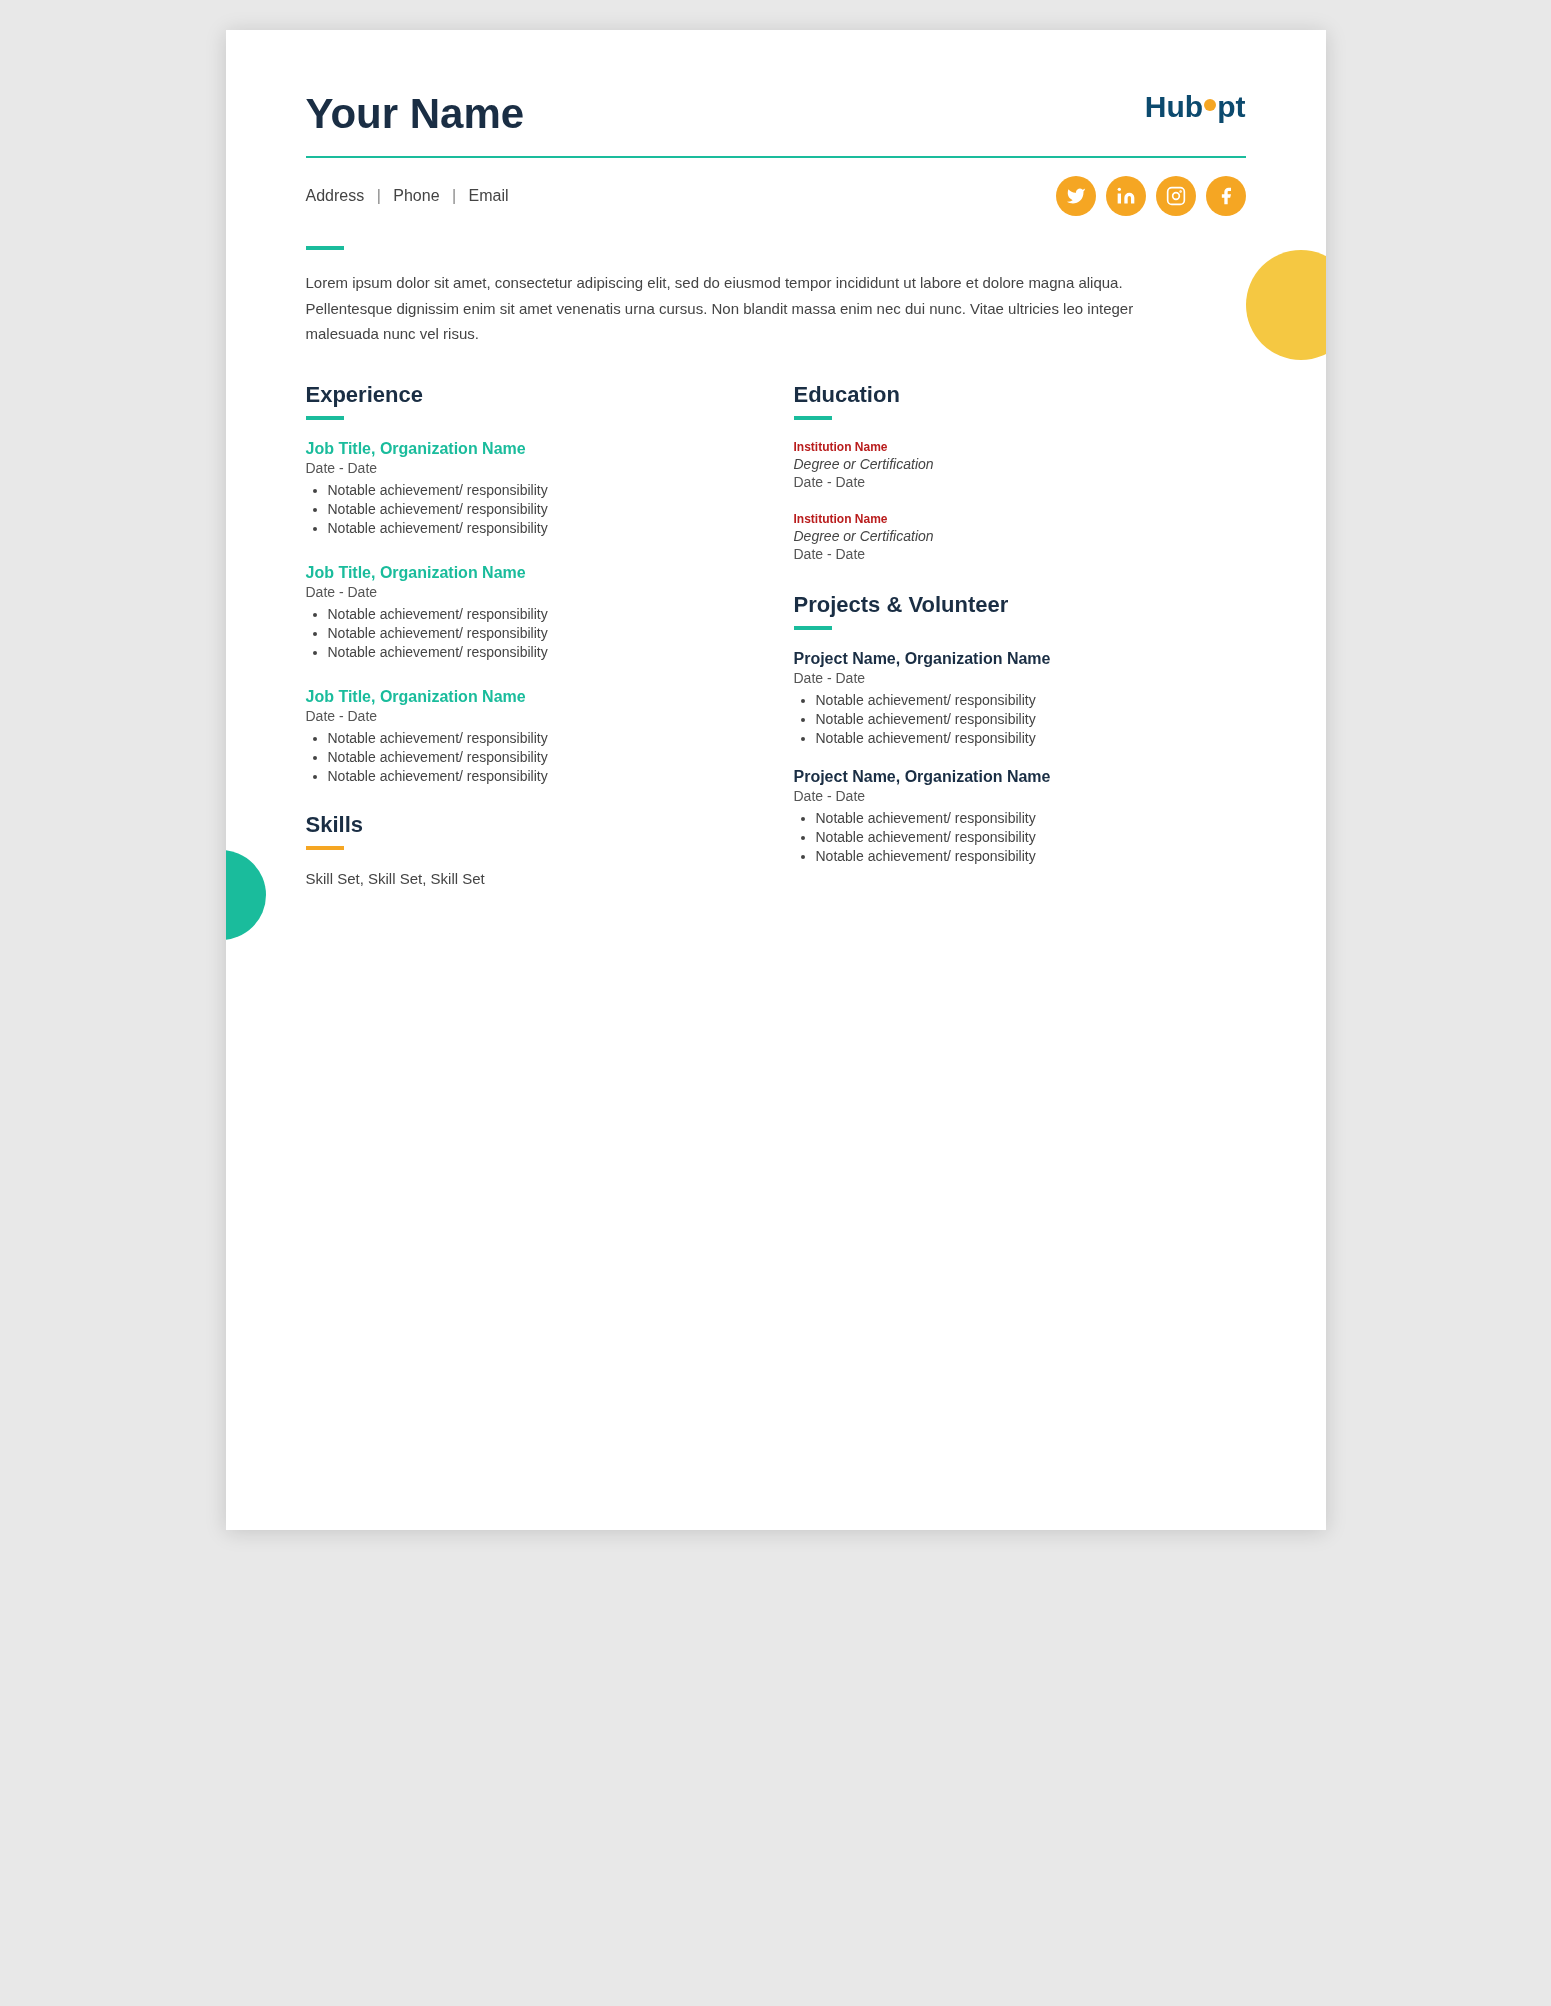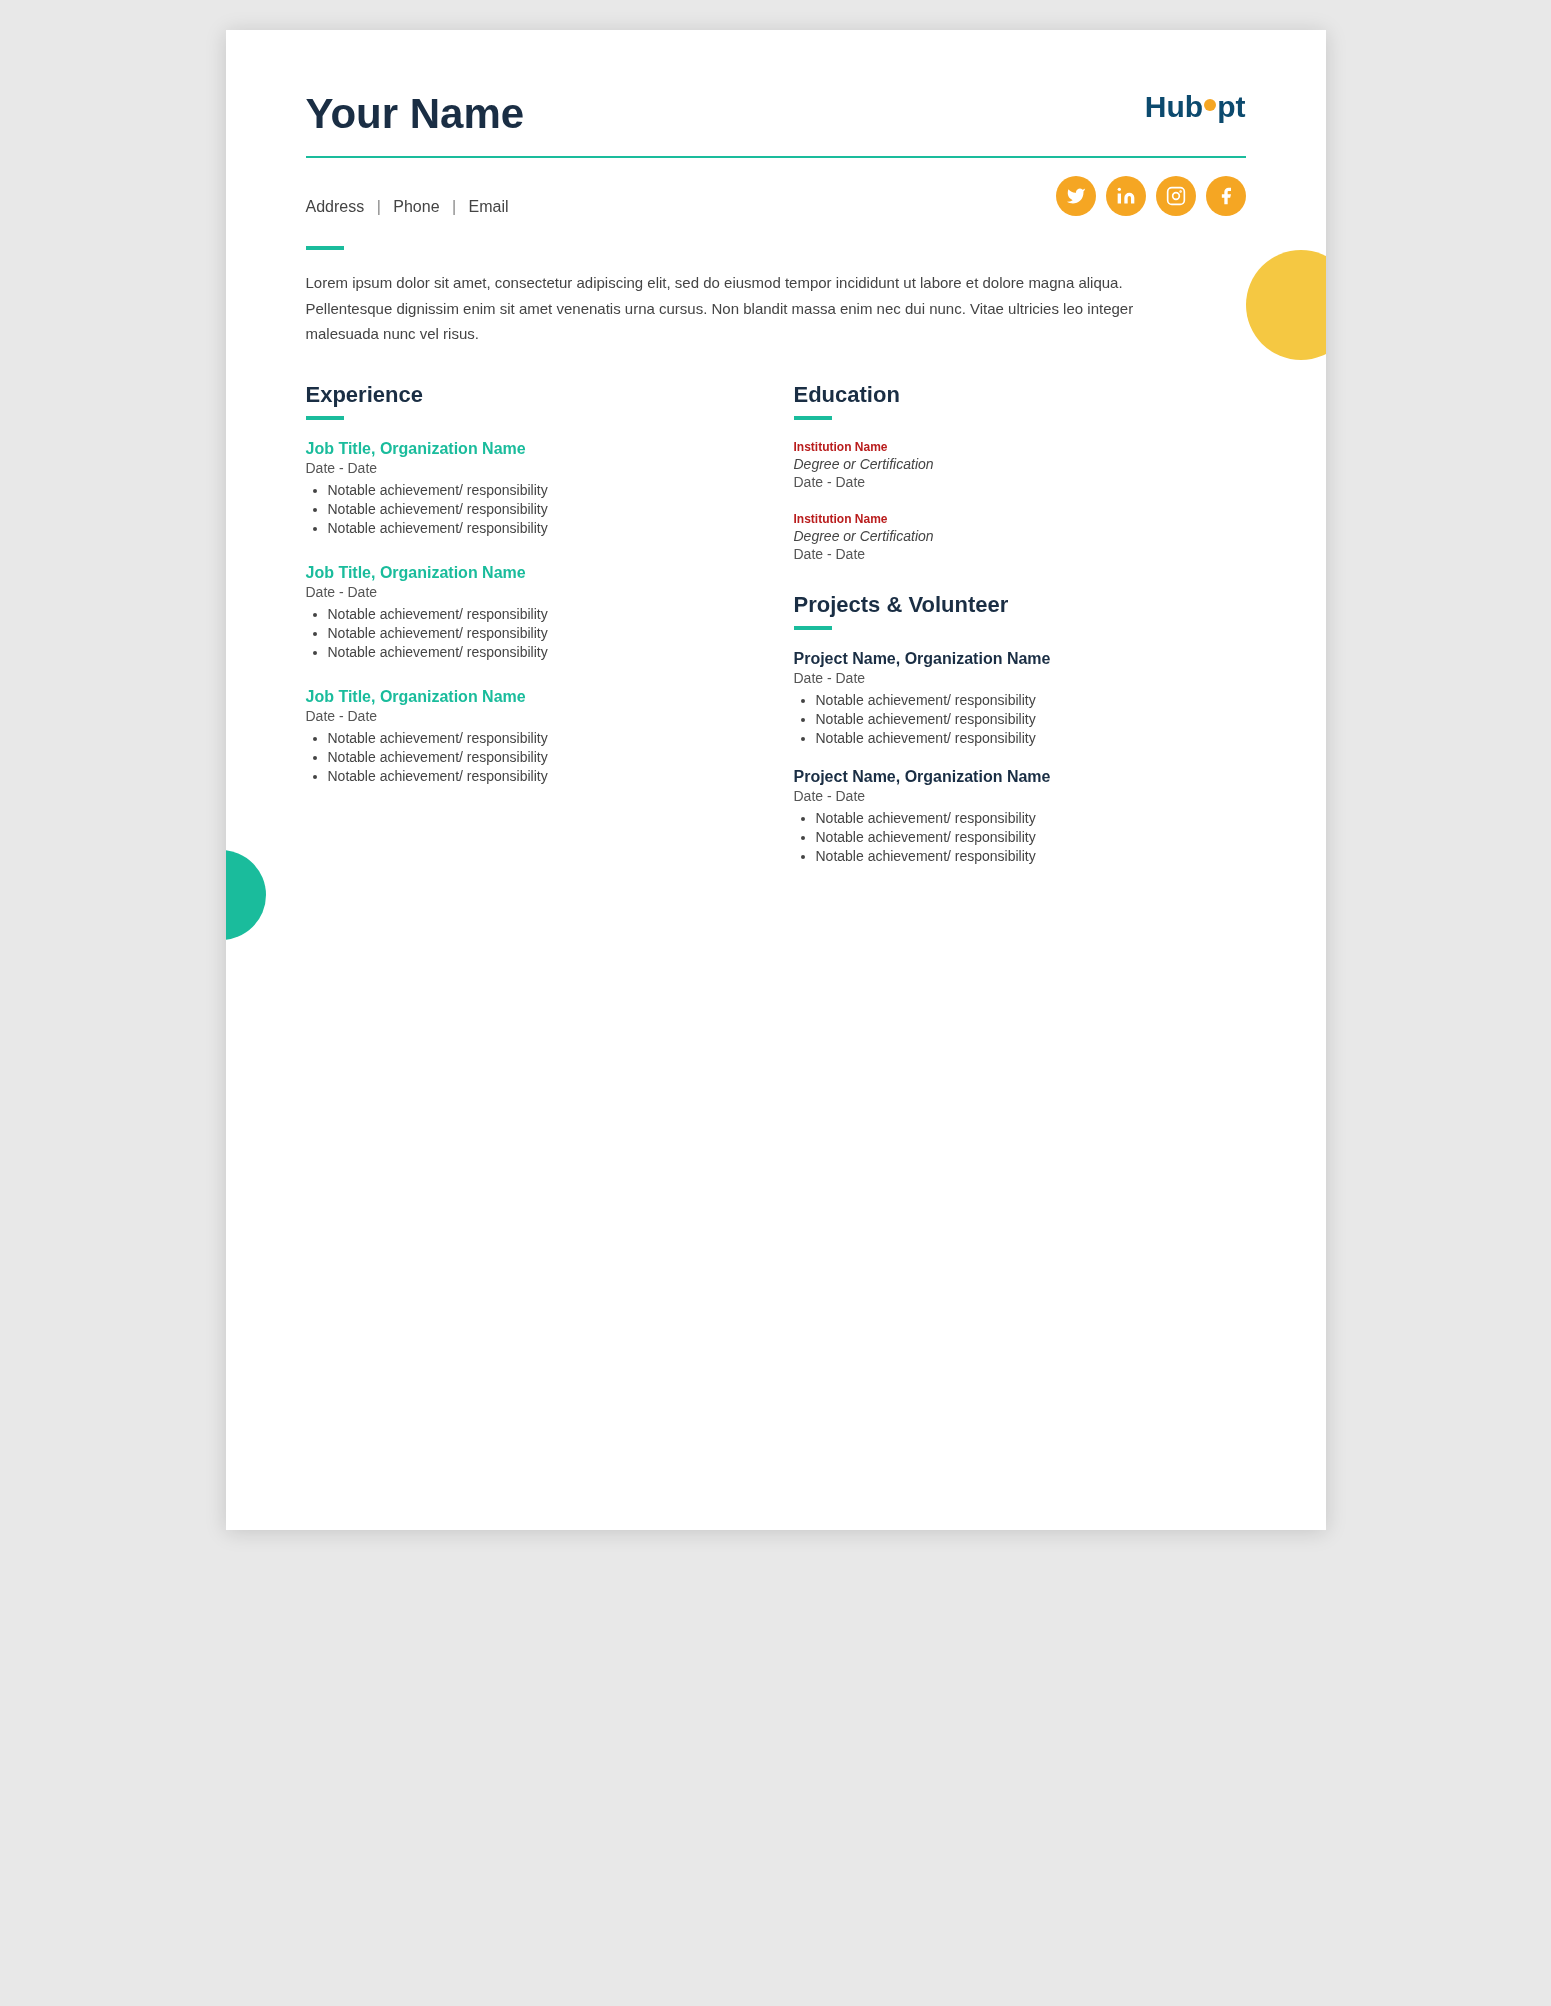--- a/index.html
+++ b/index.html
@@ -82,21 +82,21 @@
       border-top: 2.5px solid #1abc9c;
       margin: 18px 0 18px 0;
       position: relative;
       z-index: 1;
     }
 
     
     .contact-row {
       display: flex;
       justify-content: space-between;
-      align-items: flex-end;
+      align-items: center;
       position: relative;
       z-index: 1;
       margin-bottom: 10px;
     }
     .contact-info {
       font-size: 16px;
       color: #444;
     }
     .contact-info span.sep {
       margin: 0 8px;
@@ -343,20 +343,25 @@
           <div class="job-title">Job Title, Organization Name</div>
           <div class="job-date">Date - Date</div>
           <ul class="job-achievements">
             <li>Notable achievement/ responsibility</li>
             <li>Notable achievement/ responsibility</li>
             <li>Notable achievement/ responsibility</li>
           </ul>
         </div>
       </div>
 
+      <div class="skills-section">
+        <div class="section-title">Skills</div>
+        <div class="section-underline"></div>
+        <p class="skills-text">Skill Set, Skill Set, Skill Set</p>
+      </div>
     </div>
 
     <div class="col-right">
 
       <div class="right-section">
         <div class="section-title">Education</div>
         <div class="section-underline teal"></div>
 
         <div class="edu-entry">
           <div class="inst-name">Institution Name</div>

